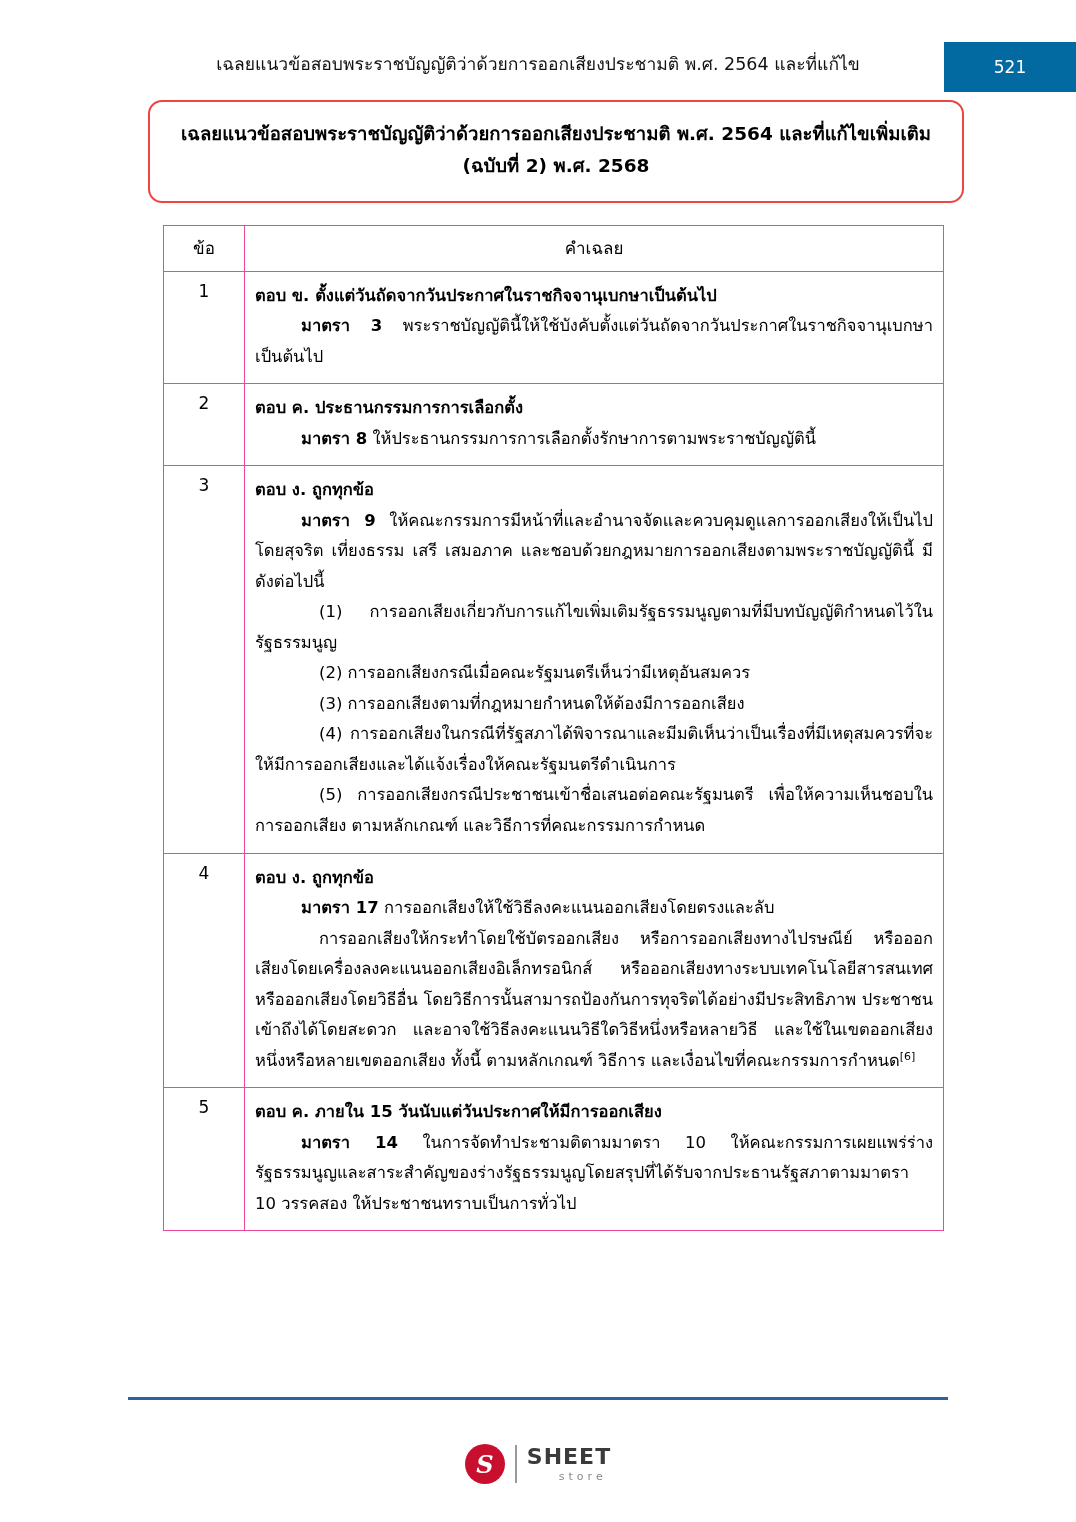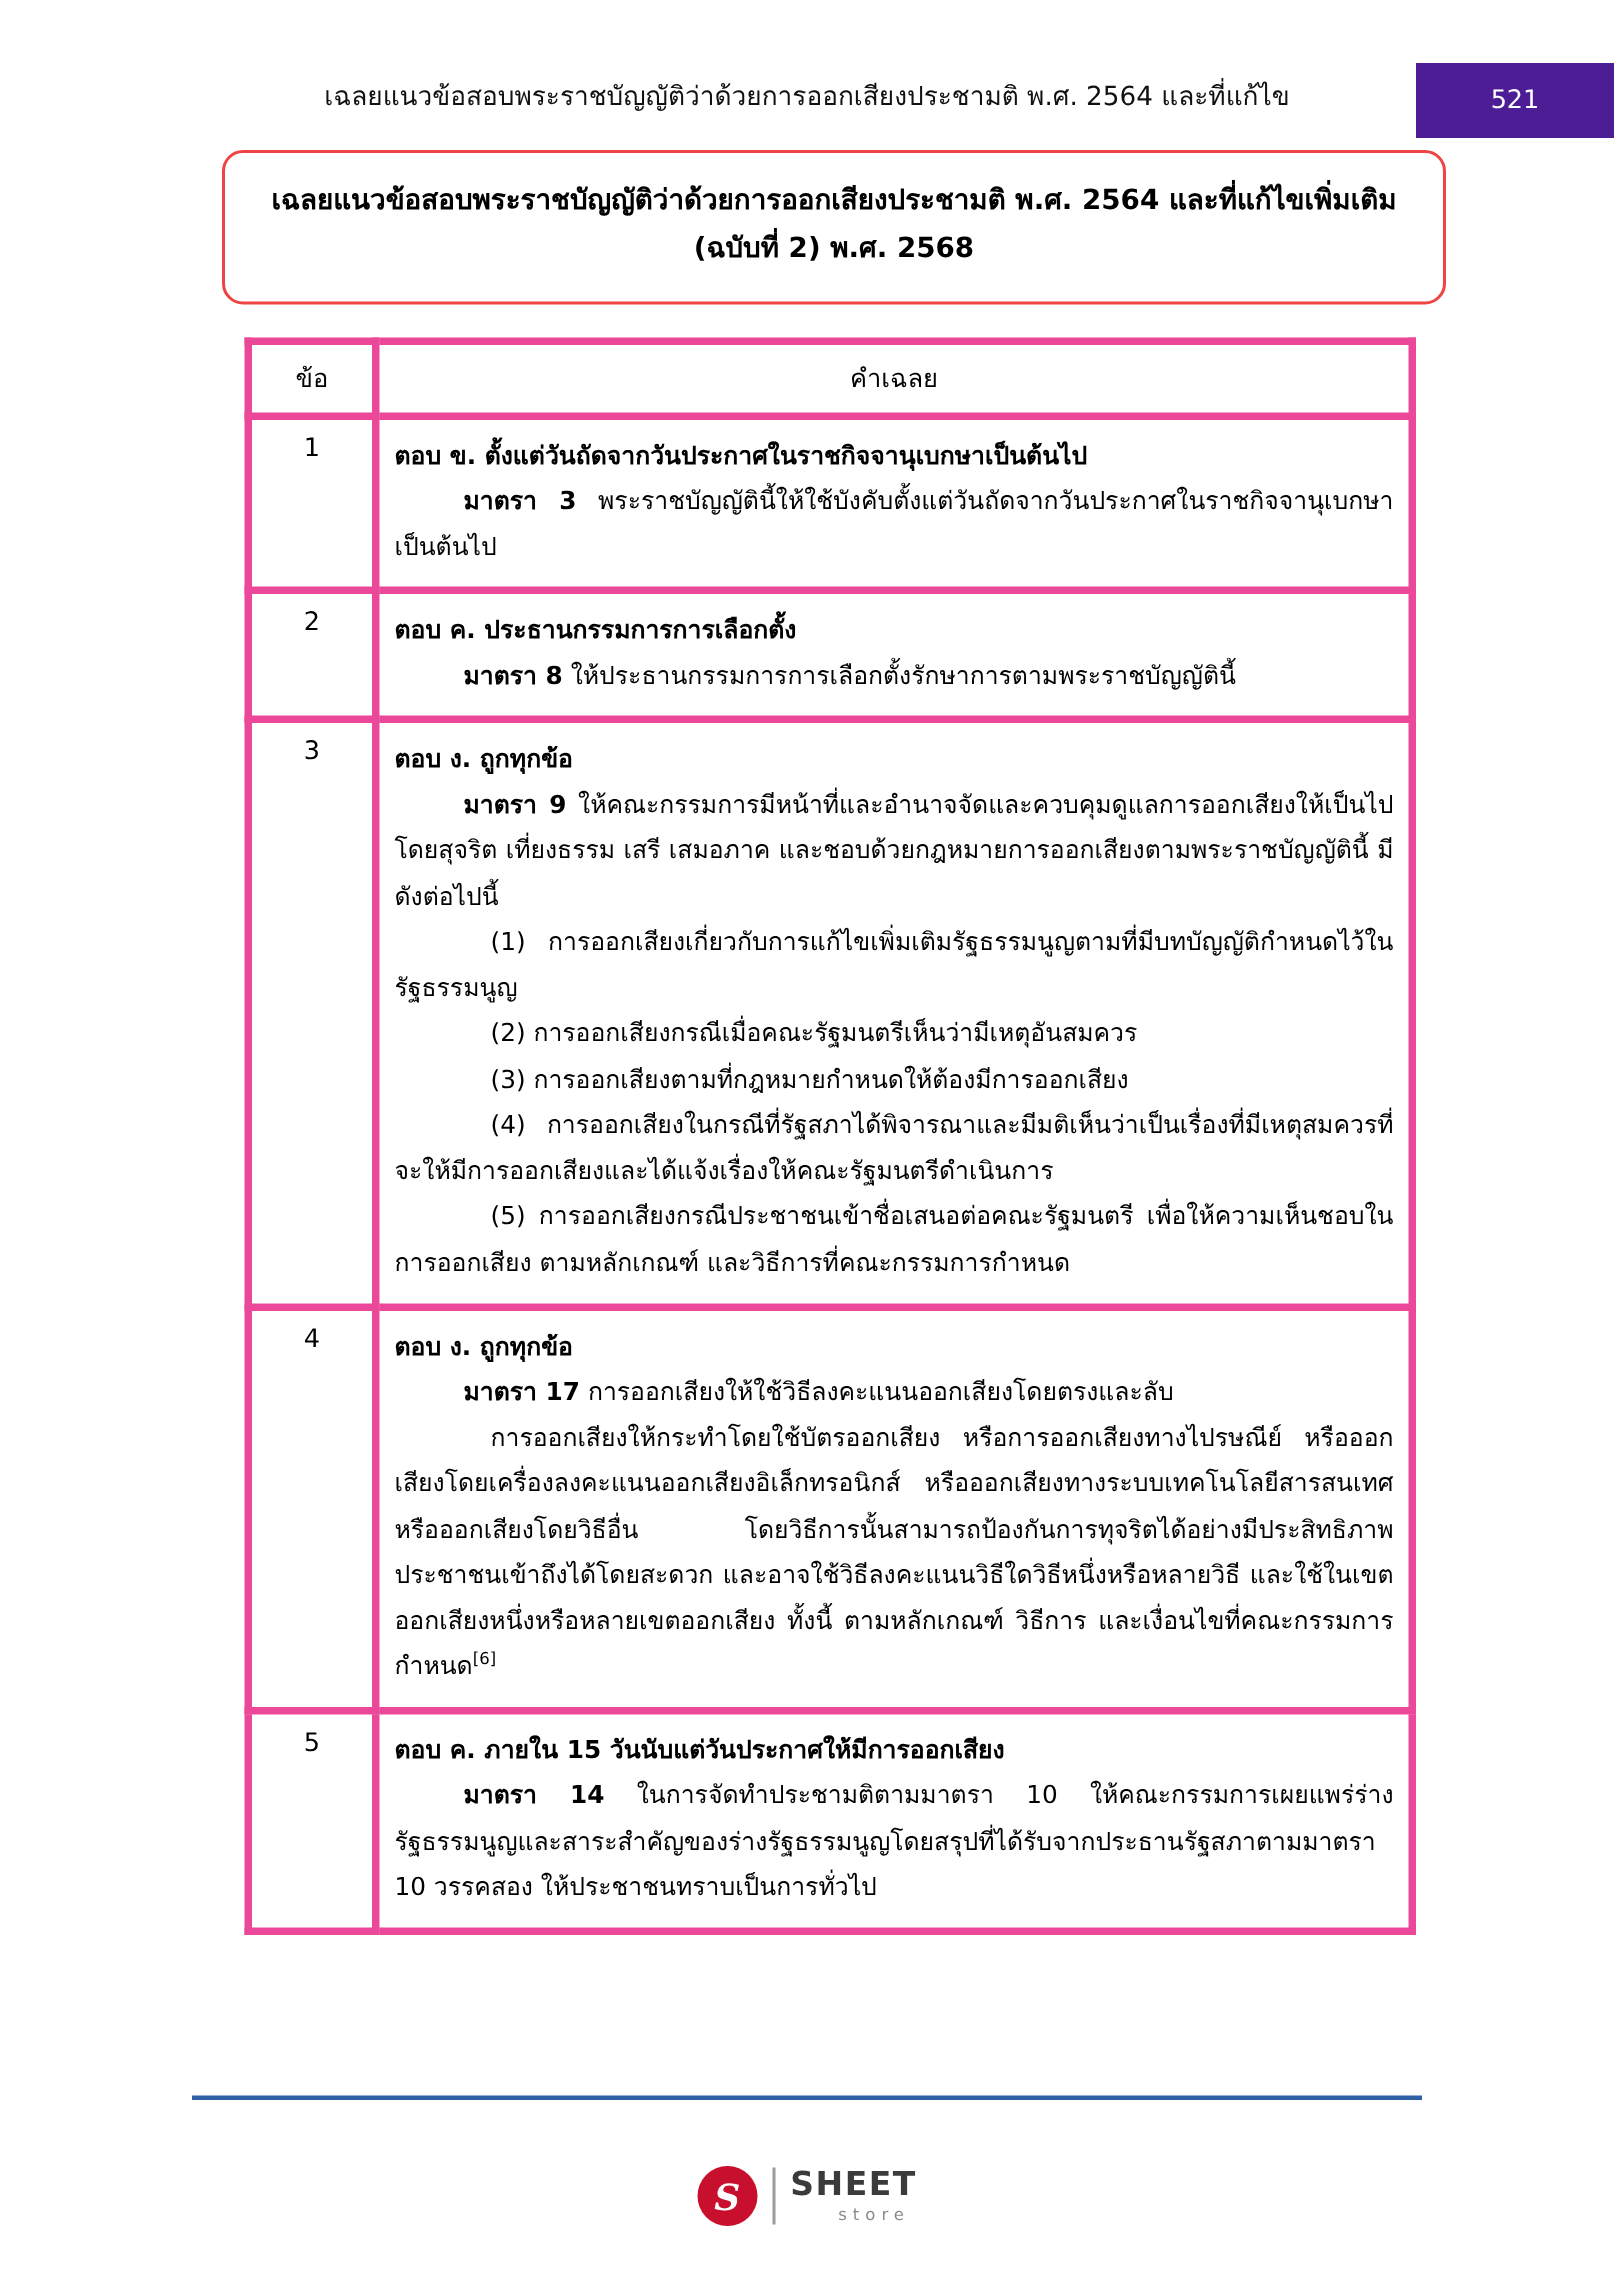--- a/index.html
+++ b/index.html
@@ -30,21 +30,21 @@
     font-size: 17.5px;
     color: #111;
     white-space: nowrap;
   }
   .page-number-box {
     position: absolute;
     right: 0;
     top: 42px;
     width: 132px;
     height: 50px;
-    background: #4c1d95;
+    background: #0369a1;
     color: #ffffff;
     font-size: 17px;
     display: flex;
     align-items: center;
     justify-content: center;
   }
 
   
   .title-box {
     margin: 36px 112px 0 148px;
@@ -59,21 +59,21 @@
   }
 
   
   .answer-table {
     margin: 22px 132px 0 163px;
     border-collapse: collapse;
     width: 781px;
     table-layout: fixed;
   }
   .answer-table td, .answer-table th {
-    border: 5px solid #ec4899;
+    border: 1px solid #ec4899;
     vertical-align: top;
     padding: 9px 10px 11px 10px;
   }
   .col-no { width: 68px; }
   .answer-table thead th {
     text-align: center;
     font-weight: normal;
     font-size: 17px;
     padding: 8px 6px 10px 6px;
   }

